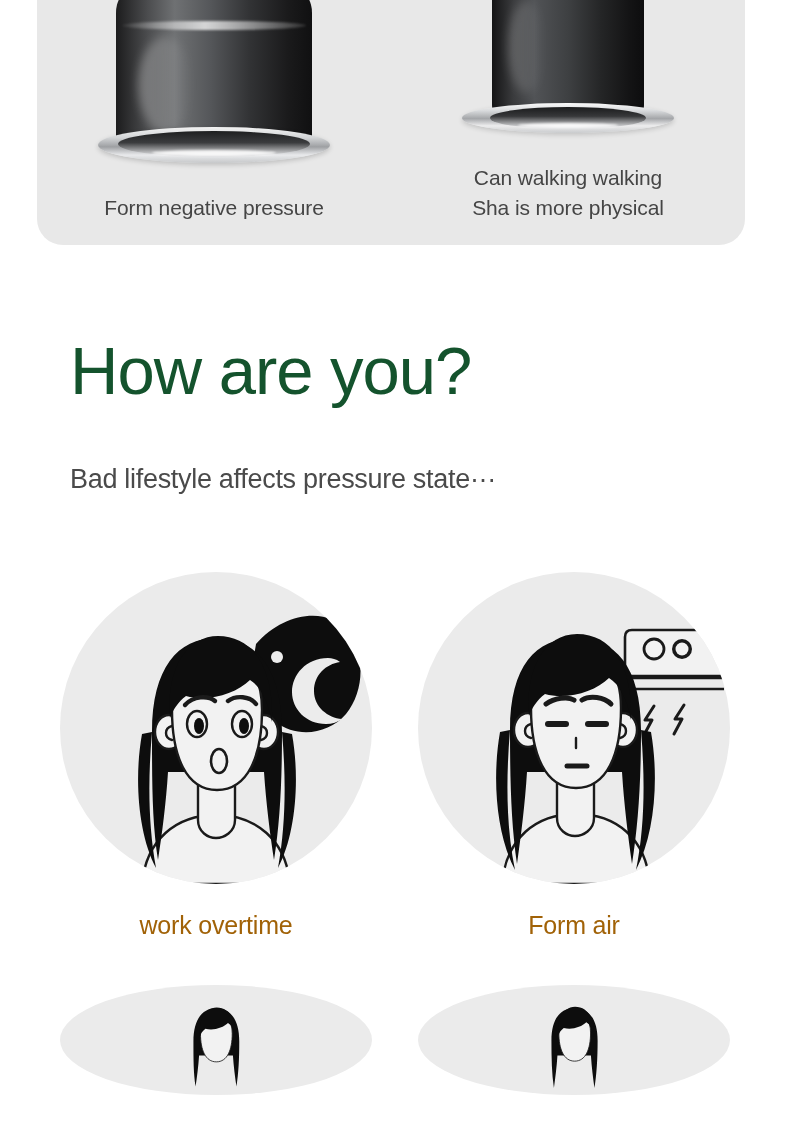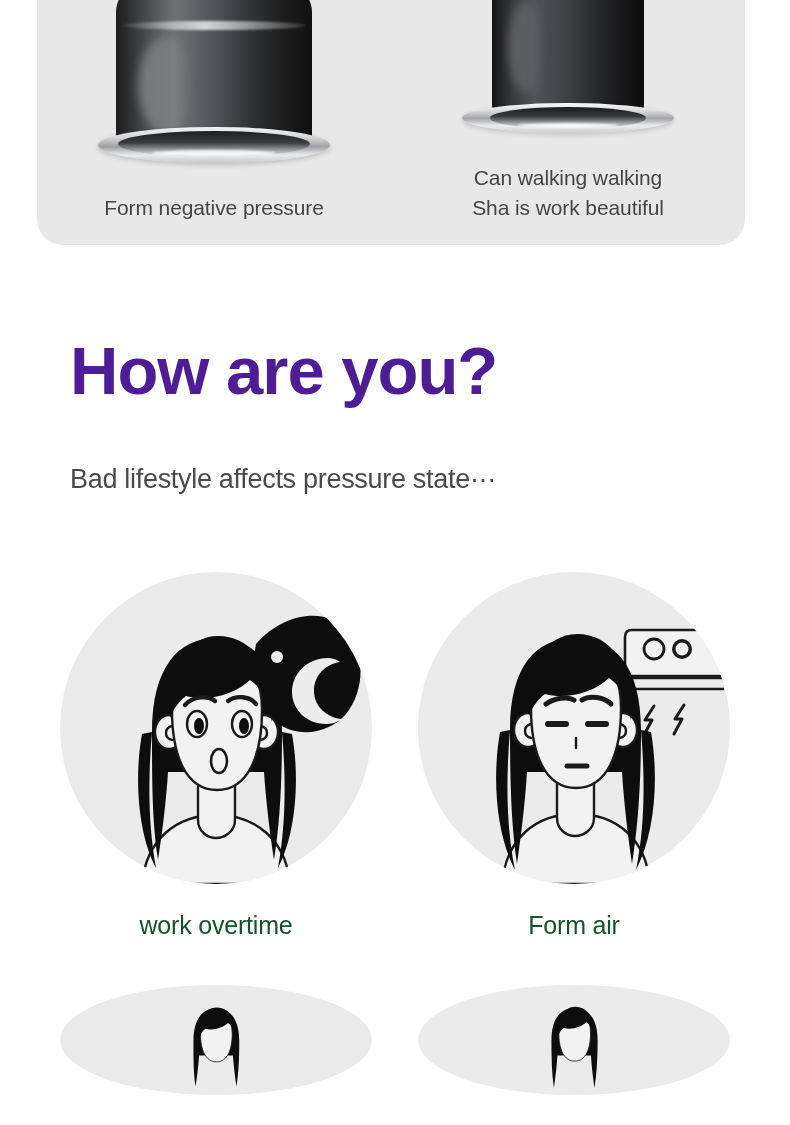--- a/index.html
+++ b/index.html
@@ -212,22 +212,22 @@
     line-height: 1.42;
     letter-spacing: -.1px;
   }
 
   
   .headline {
     position: absolute;
     left: 70px;
     top: 337px;
     font-size: 67px;
-    font-weight: bold;
-    color: #4c1d95;
+    font-weight: normal;
+    color: #14532d;
     letter-spacing: -1px;
     line-height: 1;
   }
 
   .subhead {
     position: absolute;
     left: 70px;
     top: 466px;
     font-size: 27px;
     color: #4a4a4a;
@@ -260,21 +260,21 @@
     height: 312px;
     border-radius: 50%;
     background: #ebebeb;
     overflow: hidden;
   }
   .circle svg { display: block; width: 100%; height: 100%; }
 
   .illus-caption {
     margin-top: 24px;
     text-align: center;
-    color: #14532d;
+    color: #a16207;
     font-size: 25px;
     line-height: 1.38;
     letter-spacing: -.2px;
   }
 
   .illus-row.cropped {
     margin-top: 42px;
     height: 110px;
     overflow: hidden;
   }
@@ -310,21 +310,21 @@
             <div class="body"></div>
 
             <div class="sheen"></div>
             <div class="base"></div>
             <div class="base-inner"></div>
             <div class="base-hl"></div>
           </div>
         </div>
         <div class="product-caption">
           <div>Can walking walking</div>
-          <div>Sha is work beautiful</div>
+          <div>Sha is more physical</div>
         </div>
       </div>
 
     </div>
   </div>
 
   <div class="headline">How are you?</div>
   <div class="subhead">Bad lifestyle affects pressure state···</div>
 
   <div class="illus-grid">

